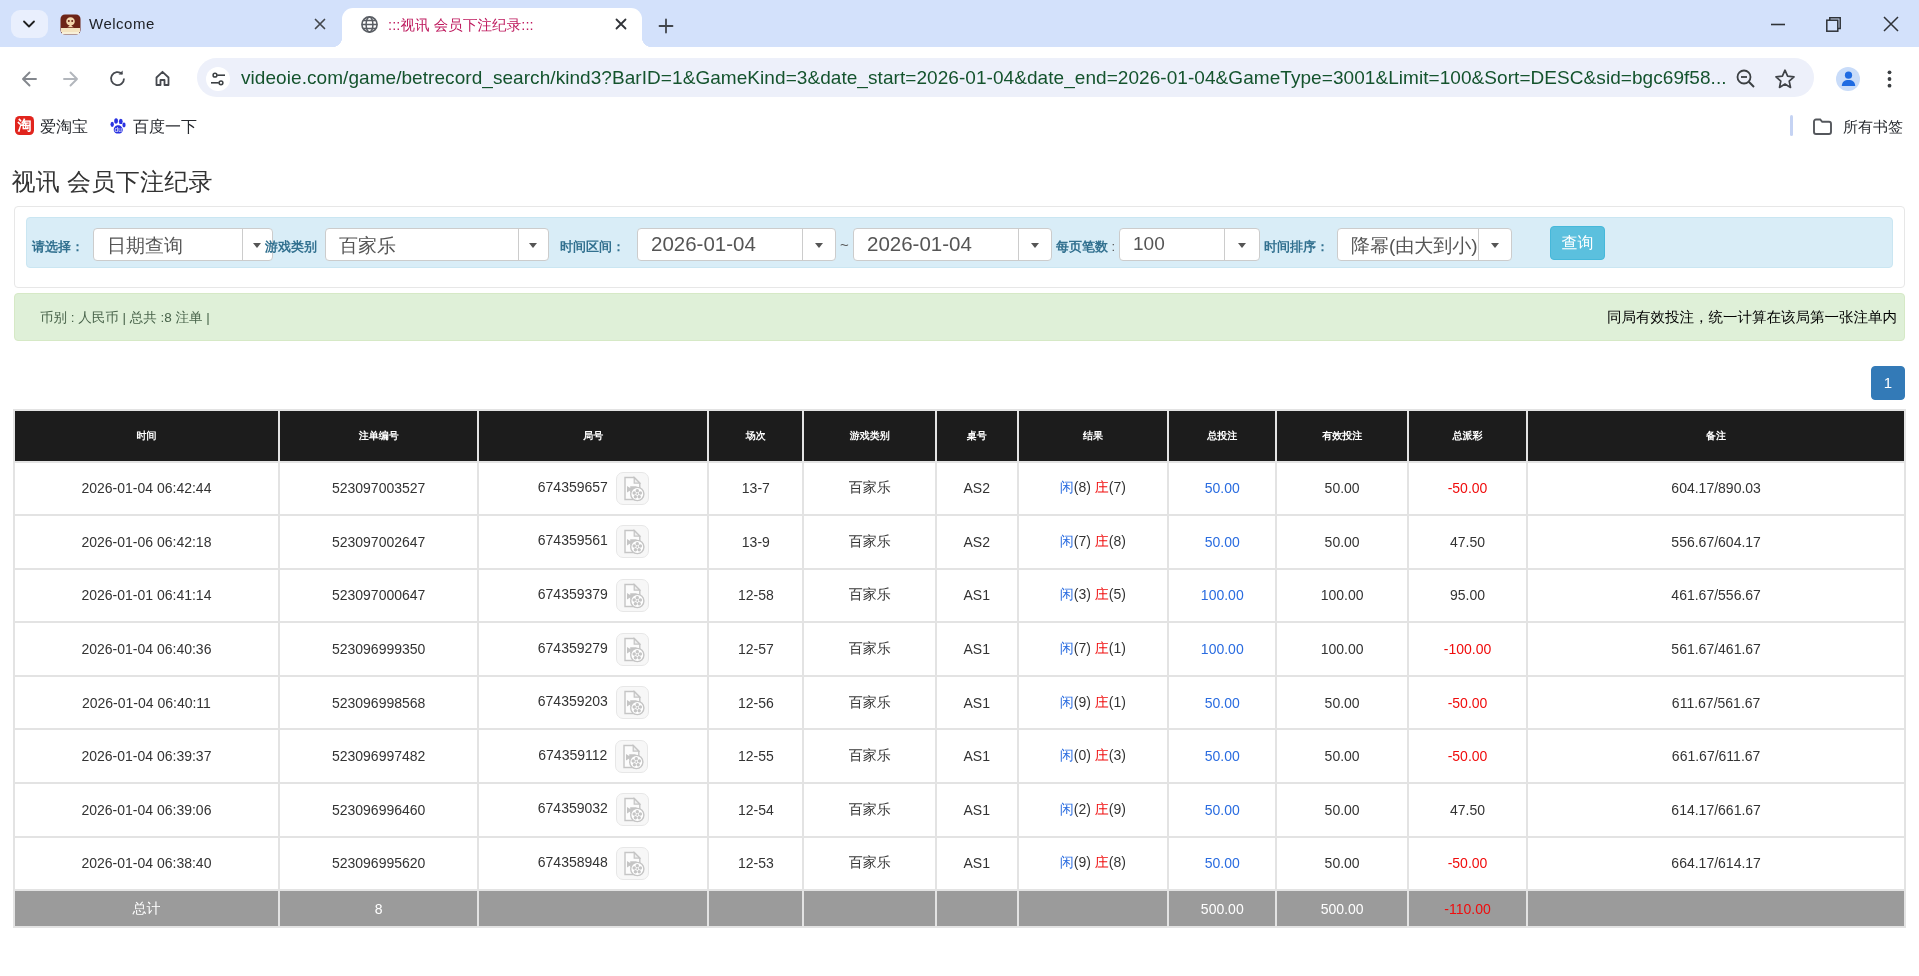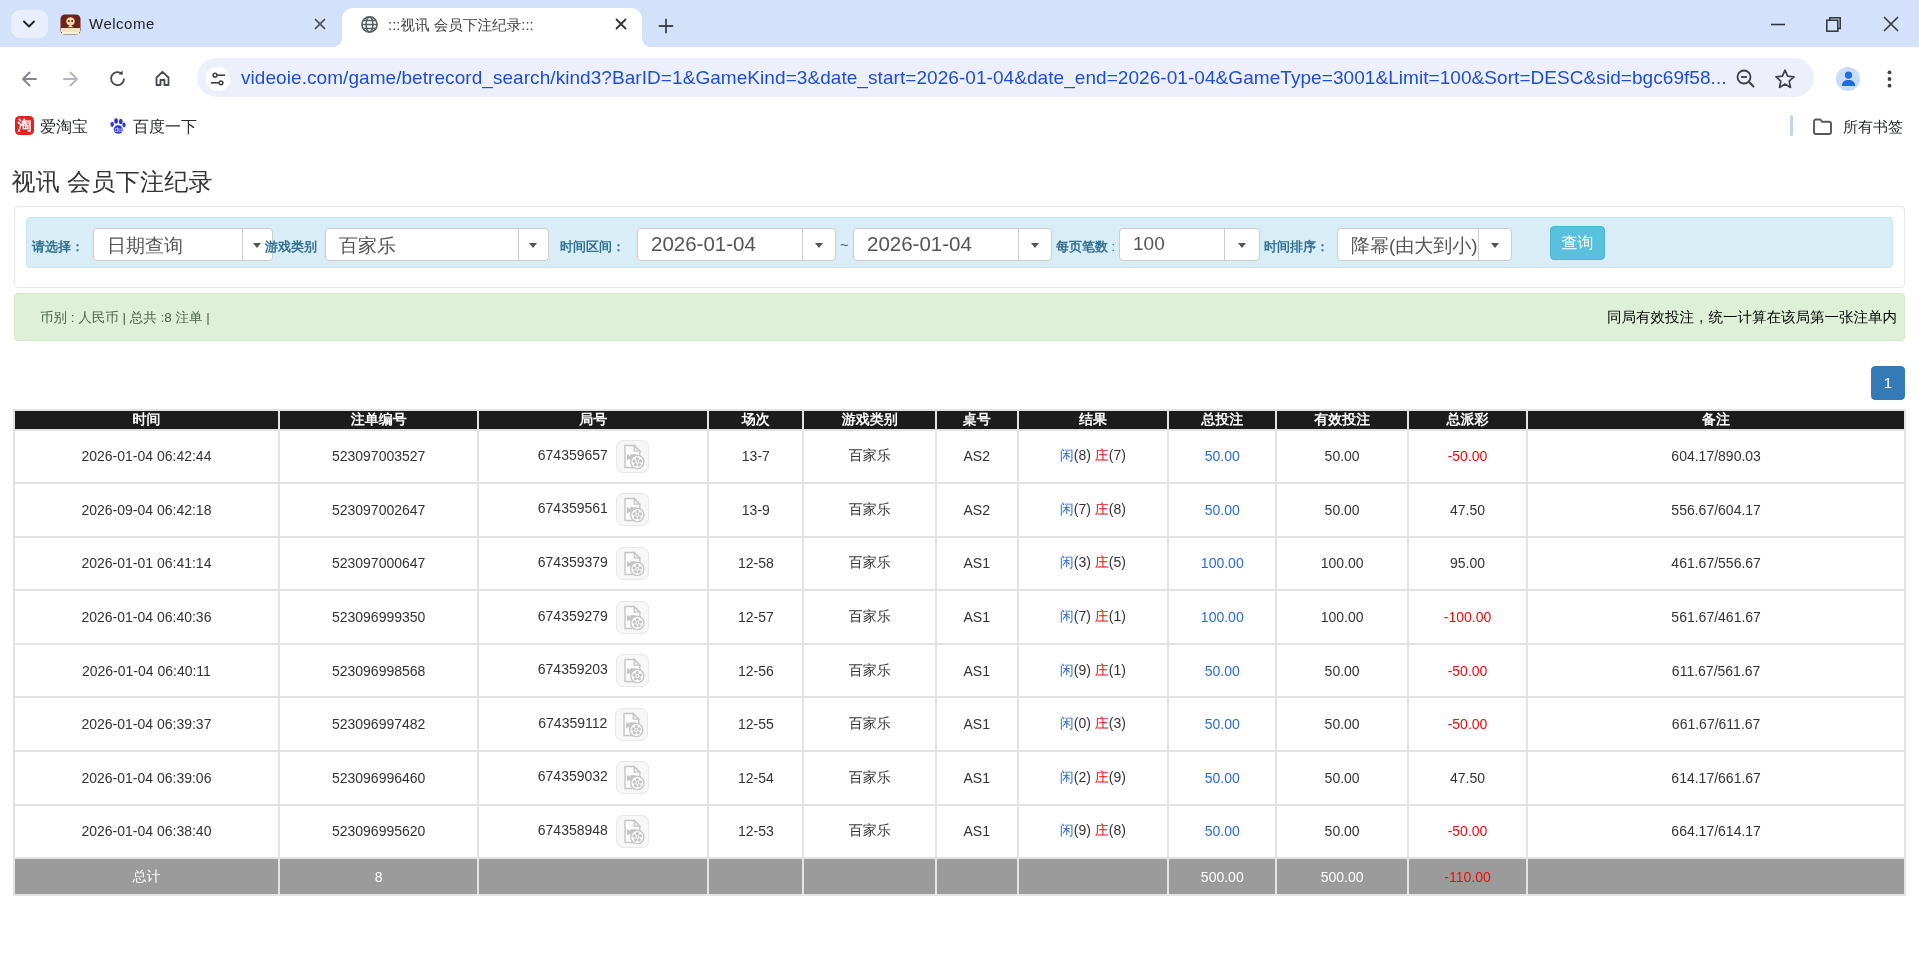--- a/index.html
+++ b/index.html
@@ -9,28 +9,28 @@
 #tabstrip { position:absolute; left:0; top:0; width:1919px; height:47px; background:#d3e1fb; }
 #tabsearch { position:absolute; left:11px; top:10px; width:37px; height:28px; border-radius:9px; background:#e9effd; }
 #tab1fav { position:absolute; left:60px; top:14px; }
 #tab1txt { position:absolute; left:89px; top:15px; font-size:15px; letter-spacing:0.5px; color:#1d1f24; }
 #tab1x { position:absolute; left:311px; top:15px; width:18px; height:18px; }
 #activetab { position:absolute; left:342px; top:8px; width:300px; height:39px; background:#fff; border-radius:11px 11px 0 0; }
 #activetab .curve { position:absolute; bottom:0; width:10px; height:10px; }
 #activetab .cl { left:-10px; background:radial-gradient(circle at 0 0, rgba(0,0,0,0) 10px, #fff 10.5px); }
 #activetab .cr { right:-10px; background:radial-gradient(circle at 10px 0, rgba(0,0,0,0) 10px, #fff 10.5px); }
 #globe { position:absolute; left:360px; top:15px; }
-#acttxt { position:absolute; left:388px; top:16px; font-size:14.5px; color:#404040; letter-spacing:0.1px;}
+#acttxt { position:absolute; left:388px; top:16px; font-size:14.5px; color:#be185d; letter-spacing:0.1px;}
 #tab2x { position:absolute; left:612px; top:15px; width:18px; height:18px; }
 #newtab { position:absolute; left:647px; top:15px; }
 
 #toolbar { position:absolute; left:0; top:47px; width:1919px; height:59px; background:#fff; }
 #omnibox { position:absolute; left:197px; top:58px; width:1617px; height:39px; border-radius:20px; background:#edf0fa; }
 #tunecirc { position:absolute; left:206px; top:67px; width:24px; height:24px; border-radius:12px; background:#fff; }
-#urltxt { position:absolute; left:241px; top:67px; width:1486px; height:25px; font-size:19px; letter-spacing:0.06px; color:#1d4ed8; white-space:nowrap; overflow:hidden; }
+#urltxt { position:absolute; left:241px; top:67px; width:1486px; height:25px; font-size:19px; letter-spacing:0.06px; color:#14532d; white-space:nowrap; overflow:hidden; }
 #avatar { position:absolute; left:1836px; top:67px; width:24px; height:24px; border-radius:12px; background:#c9dcf9; overflow:hidden;}
 
 #bookmarks { position:absolute; left:0; top:106px; width:1919px; height:39px; background:#fff; }
 #tbicon { position:absolute; left:15px; top:116px; width:19px; height:19px; border-radius:4.5px; background:#e1241d; color:#fff; font-size:14px; font-weight:bold; text-align:center; line-height:19px; }
 #tbtxt { position:absolute; left:40px; top:117px; font-size:16px; color:#26292e; }
 #bdicon { position:absolute; left:109px; top:117px; }
 #bdtxt { position:absolute; left:133px; top:117px; font-size:16px; color:#26292e; }
 #bmsep { position:absolute; left:1790px; top:115px; width:3px; height:21px; background:#c5d3f3; border-radius:2px;}
 #folder { position:absolute; left:1812px; top:118px; }
 #bmall { position:absolute; left:1843px; top:118px; font-size:15px; color:#26292e; }
@@ -43,21 +43,21 @@
 .fsel .txt { position:absolute; left:13px; top:4px; }
 .fsel .arr { position:absolute; right:0; top:0; bottom:0; border-left:1px solid #ccc; }
 .fsel .tri { position:absolute; right:11px; top:14px; width:0; height:0; border-left:4.5px solid transparent; border-right:4.5px solid transparent; border-top:5.5px solid #555; }
 #btnq { position:absolute; left:1550px; top:226px; width:55px; height:34px; background:#5bc0de; border:1px solid #46b8da; border-radius:4px; color:#fff; font-size:16px; text-align:center; line-height:32px; }
 #greenbar { position:absolute; left:14px; top:293px; width:1891px; height:48px; background:#dff0d8; border:1px solid #d6e9c6; border-radius:4px; font-size:14px; }
 #greenbar .lt { position:absolute; left:25px; top:15px; color:#48634a; font-size:13.5px; }
 #greenbar .rt { position:absolute; right:7px; top:13.5px; color:#000000; font-size:14.5px; }
 #pag1 { position:absolute; left:1871px; top:366px; width:34px; height:34px; background:#337ab7; border:1px solid #337ab7; border-radius:4px; color:#fff; font-size:15px; text-align:center; line-height:32px; }
 
 #rectbl { position:absolute; left:13px; top:408.5px; border-collapse:separate; border-spacing:2.5px; background:#e3e3e3; table-layout:fixed; width:1893px; font-size:14px; }
-#rectbl th { background:#1c1c1c; color:#fff; font-weight:bold; height:18px; text-align:center; font-size:14px; }
+#rectbl th { background:#1c1c1c; color:#fff; font-weight:bold; height:50px; text-align:center; font-size:10px; }
 #rectbl td { background:#fff; color:#333; height:51.6px; text-align:center; vertical-align:middle; }
 #rectbl tr.ft td { background:#9b9b9b; color:#fff; height:35px; }
 #rectbl td.bl, .bl { color:#2a6ce0; }
 #rectbl td.rd, #rectbl tr.ft td.rd, .rd { color:#f00c0c; }
 .vico { display:inline-block; vertical-align:middle; margin-left:8px; }
 svg { display:block; }
 .svgi { position:absolute; }
 </style>
 </head>
 <body>
@@ -256,21 +256,21 @@
         <td>13-7</td>
         <td>百家乐</td>
         <td>AS2</td>
         <td><span class="bl">闲</span>(8) <span class="rd">庄</span>(7)</td>
         <td class="bl">50.00</td>
         <td>50.00</td>
         <td class="rd">-50.00</td>
         <td>604.17/890.03</td>
       </tr>
 <tr>
-        <td>2026-09-04 06:42:18</td>
+        <td>2026-01-06 06:42:18</td>
         <td>523097002647</td>
         <td>674359561<svg class="vico" width="33" height="33" viewBox="0 0 33 33">
             <rect x="0.5" y="0.5" width="32" height="32" rx="6.5" fill="#f7f7f7" stroke="#e7e7e7"></rect>
             <path d="M9 5.5 H18.2 L23.8 11.1 V27.5 H9 Z" fill="#fcfcfc" stroke="#c5c5c5" stroke-width="1.4"></path>
             <path d="M18.2 5.5 V11.1 H23.8 Z" fill="#eeeeee" stroke="#c5c5c5" stroke-width="1.2"></path>
             <path d="M11 14 L14.2 16 V14.3 H20.6 V20.3 H14.2 V18.6 L11 20.6 Z" fill="#c5c5c5"></path>
             <circle cx="21.3" cy="22" r="6.6" fill="#fff" stroke="#c5c5c5" stroke-width="1.4"></circle>
             <circle cx="21.3" cy="22" r="1" fill="#c5c5c5"></circle>
             <circle cx="21.3" cy="18.7" r="1.7" fill="#c5c5c5"></circle>
             <circle cx="24.4" cy="21" r="1.7" fill="#c5c5c5"></circle>

